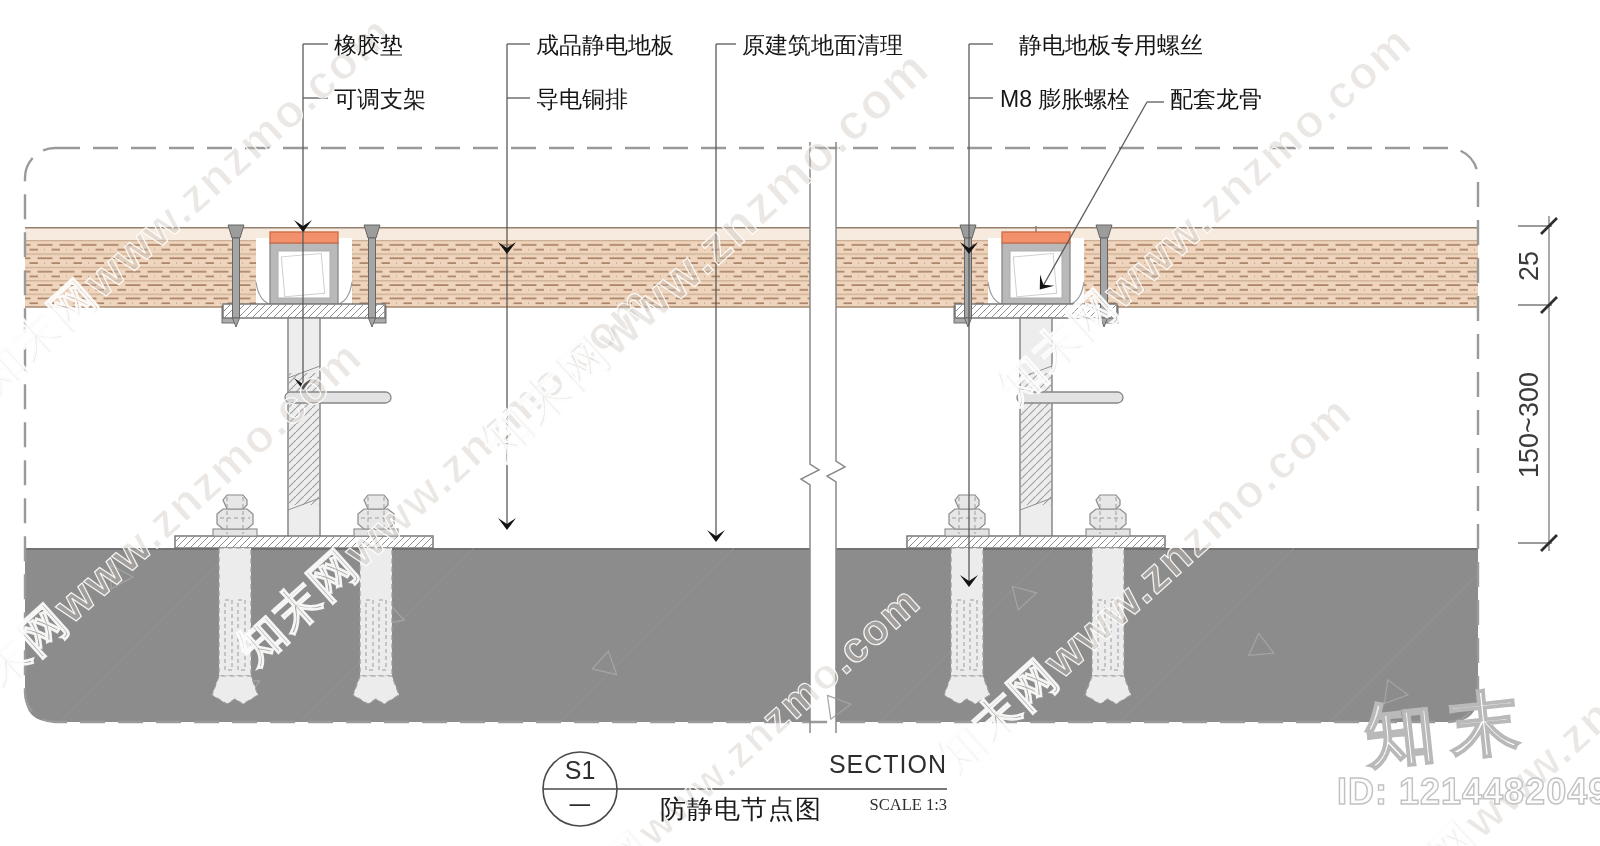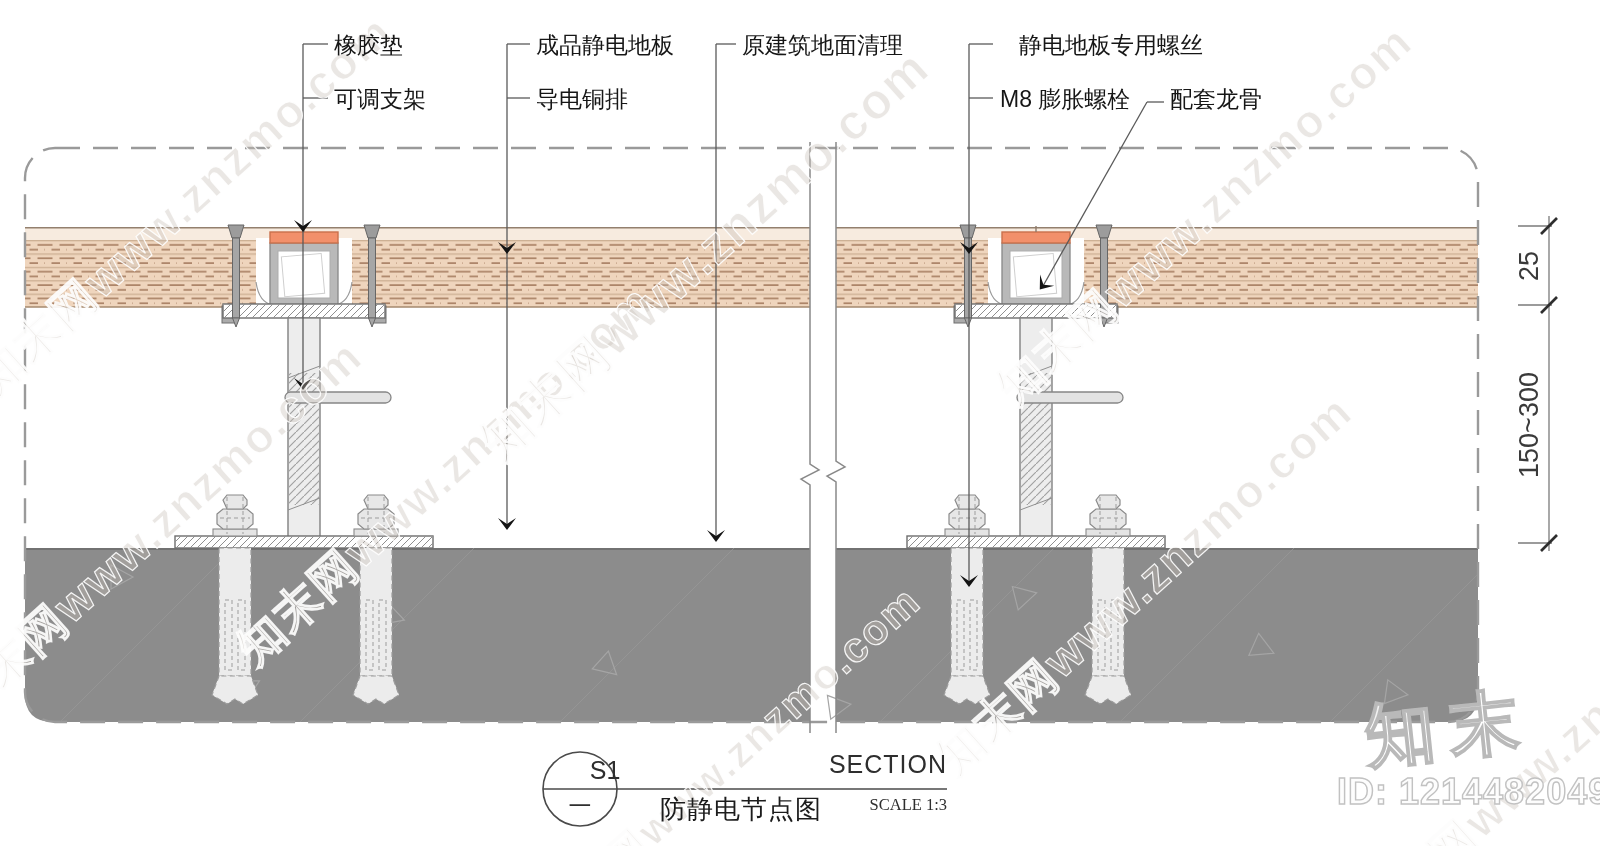--- a/index.html
+++ b/index.html
@@ -215,21 +215,21 @@
   <div class="lbl" style="left:742px;top:32px;">原建筑地面清理</div>
   <div class="lbl" style="left:1000px;top:32px;margin-left:19px;">静电地板专用螺丝</div>
   <div class="lbl" style="left:1000px;top:86px;">M8 膨胀螺栓</div>
   <div class="lbl" style="left:1170px;top:86px;text-align:center;">配套龙骨</div>
 
   <div class="dim" style="left:1529px;top:266px;">25</div>
   <div class="dim" style="left:1529px;top:425px;">150~300</div>
 </div>
 
 <div class="layer">
-  <div class="tb" style="left:558px;top:756px;width:44px;text-align:center;font-size:25px;margin-left:25px;">S1</div>
+  <div class="tb" style="left:558px;top:756px;width:44px;text-align:center;font-size:25px;">S1</div>
   <div class="tb" style="left:558px;top:791px;width:44px;text-align:center;font-size:23px;">一</div>
   <div class="tb" style="left:660px;top:792px;font-size:26px;letter-spacing:1px;color:#1c1c1c;">防静电节点图</div>
   <div class="tb" style="left:790px;top:750px;width:157px;text-align:right;font-size:25px;letter-spacing:1px;">SECTION</div>
   <div class="tb" style="left:810px;top:795px;width:137px;text-align:right;font-size:16.5px;font-family:Liberation Serif, serif;">SCALE 1:3</div>
 </div>
 
 <div class="layer">
   <div class="wm-logo" style="left:1365px;top:682px;">知末</div>
   <div class="wm-id" style="left:1337px;top:771px;">ID: 1214482049</div>
 </div>

